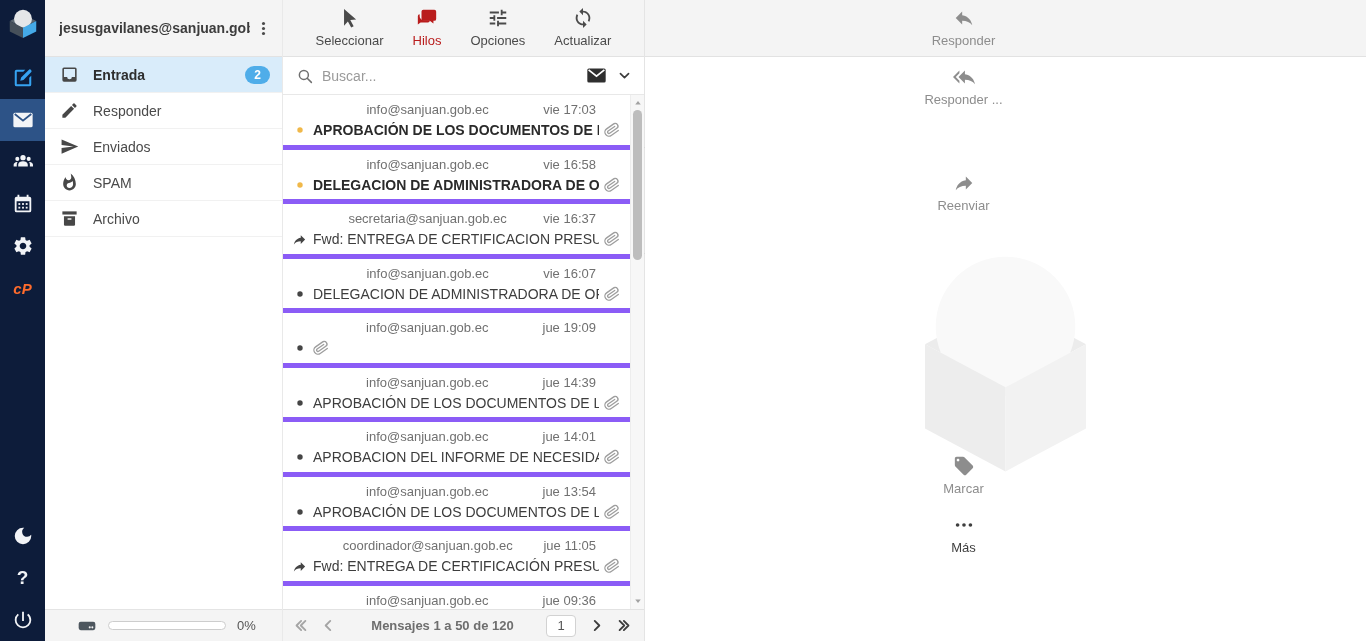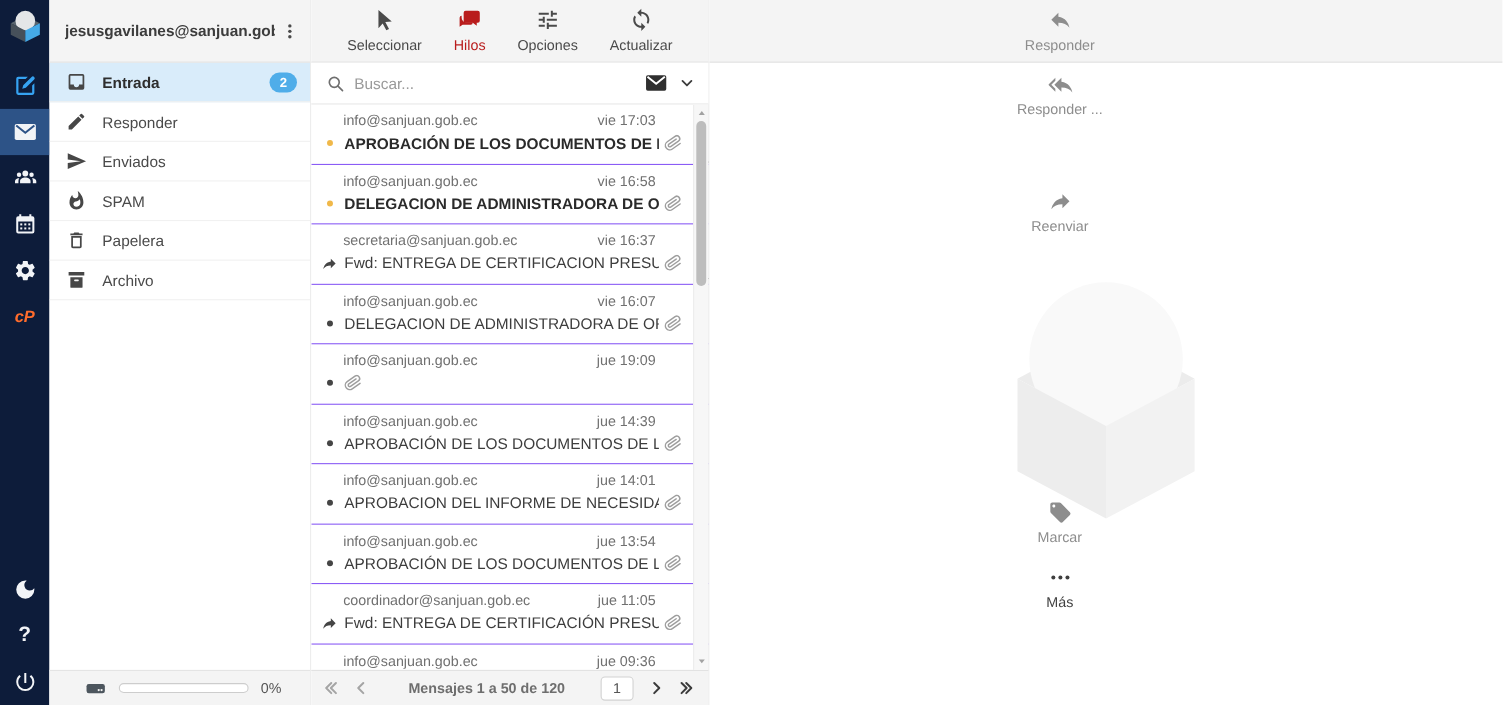--- a/index.html
+++ b/index.html
@@ -50,21 +50,21 @@
   .search-row .s-icon { color:#6f6f6f; display:flex; }
   .search-row .s-icon svg { width:18px; height:18px; }
   .search-input { flex:1; border:none; outline:none; font-size:14px; color:#555; font-family:inherit; background:transparent; }
   .search-input::placeholder { color:#9a9a9a; }
   .scope-icon { color:#2f2f2f; display:flex; --flap:#fff; }
   .scope-icon svg { width:21px; height:21px; }
   .s-chev { color:#3c3c3c; display:flex; cursor:pointer; padding:0 2px; }
   .s-chev svg { width:15px; height:15px; }
 
   .messages { flex:1; position:relative; overflow:hidden; }
-  .msg { height:54.5px; border-bottom:1px solid #8b5cf6; padding-top:5px; cursor:pointer; }
+  .msg { height:54.5px; border-bottom:5px solid #8b5cf6; padding-top:5px; cursor:pointer;text-align:center; }
   .msg-line1 { display:flex; font-size:13px; color:#707070; padding:2px 48px 0 29px; }
   .msg-line1 .sender { flex:1; white-space:nowrap; overflow:hidden; }
   .msg-line2 { display:flex; align-items:center; padding:5px 24px 0 8px; gap:5px; }
   .status { width:17px; min-width:17px; display:flex; justify-content:center; color:#454545; }
   .status svg { width:15px; height:15px; }
   .status.unread { color:var(--unread-dot,#f0b849); }
   .status .dotsvg { width:10px; height:10px; }
   .subject { flex:1; font-size:14px; color:#3d3d3d; white-space:nowrap; overflow:hidden; }
   .msg.unread .subject { font-weight:bold; color:#2a2a2a; }
   .clip { color:#9e9e9e; display:flex; min-width:16px; }
@@ -206,28 +206,20 @@
           <span class="f-icon">
             <svg class="" viewBox="0 0 24 24">
               <path fill="currentColor" d="M13.5.67s.74 2.65.74 4.8c0 2.06-1.35 3.73-3.41 3.73-2.07 0-3.63-1.67-3.63-3.73l.03-.36C5.21 7.51 4 10.62 4 14c0 4.42 3.58 8 8 8s8-3.58 8-8C20 8.61 17.41 3.8 13.5.67zM11.71 19c-1.78 0-3.22-1.4-3.22-3.14 0-1.62 1.05-2.76 2.81-3.12 1.77-.36 3.6-1.21 4.62-2.58.39 1.29.59 2.65.59 4.04 0 2.65-2.15 4.8-4.8 4.8z"></path>
             </svg>
           </span>
           <span>SPAM</span>
         </div>
         <div class="folder">
           <span class="f-icon">
             <svg class="" viewBox="0 0 24 24">
-              <path fill="currentColor" d="M16 9v10H8V9h8m-1.5-6h-5l-1 1H5v2h14V4h-3.5l-1-1zM18 7H6v12c0 1.1.9 2 2 2h8c1.1 0 2-.9 2-2V7z"></path>
-            </svg>
-          </span>
-          <span>Papelera</span>
-        </div>
-        <div class="folder">
-          <span class="f-icon">
-            <svg class="" viewBox="0 0 24 24">
               <path fill="currentColor" d="M3 3h18v4H3z"></path>
               <path fill="currentColor" d="M5 9h14v11a1 1 0 01-1 1H6a1 1 0 01-1-1V9z"></path>
               <rect x="9.3" y="11.6" width="5.4" height="1.9" rx="0.95" fill="#f6f6f6"></rect>
             </svg>
           </span>
           <span>Archivo</span>
         </div>
       </div>
     <div class="quota">
       <span class="quota-icon">

